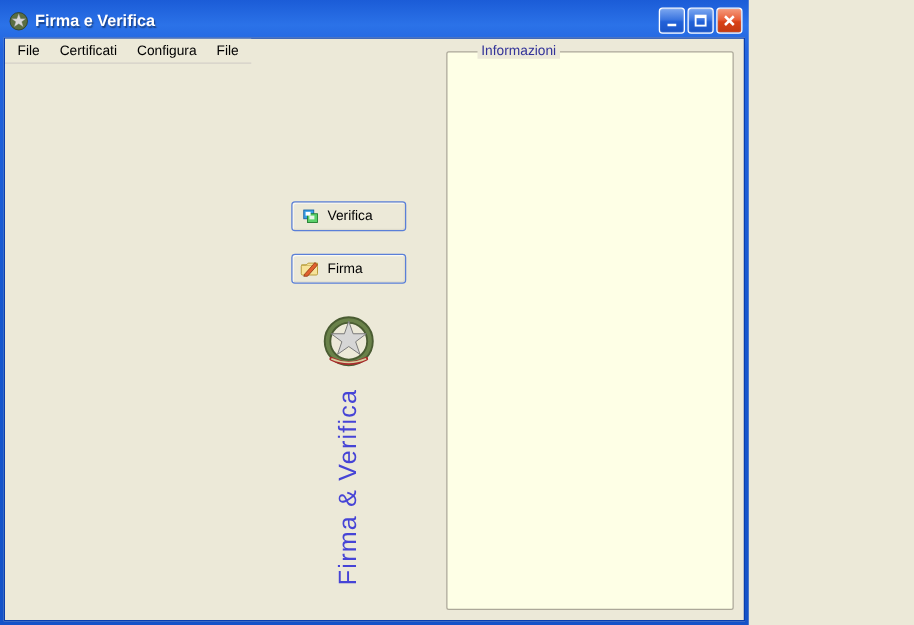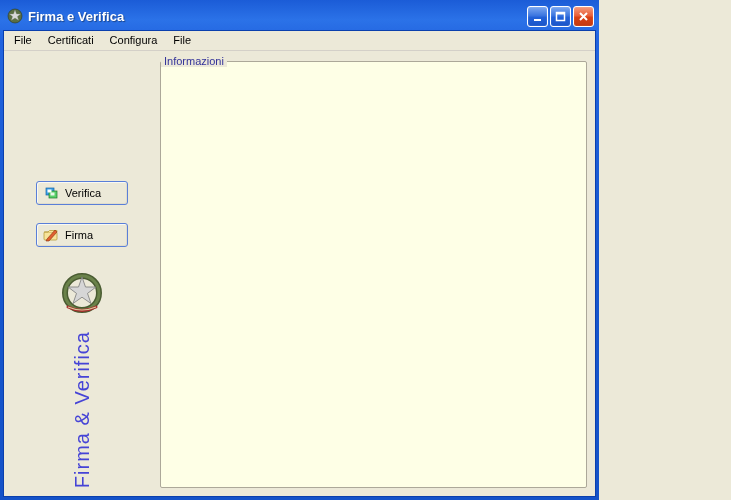--- a/index.html
+++ b/index.html
@@ -52,21 +52,21 @@
     box-shadow: inset 0 0 1px rgba(255,255,255,0.6);
   }
   .win-btn.close {
     background: linear-gradient(to bottom, #f49a7c 0%, #e9603a 45%, #d94115 55%, #c33a12 100%);
   }
   .win-btn svg { display:block; }
   .client-area {
     flex: 1;
     background: #ece9d8;
     display: flex;
-    flex-direction: column;
+    flex-direction: row;
     border: 1px solid #0a3fad;
   }
   .menubar {
     height: 20px;
     display: flex;
     align-items: center;
     padding: 0 2px;
     background: #ece9d8;
     border-bottom: 1px solid #d4d0c8;
   }
@@ -134,21 +134,21 @@
   .fieldset {
     border: 1px solid #aca899;
     position: absolute;
     inset: 0;
     background: #feffe6;
     border-radius: 2px;
   }
   .fieldset .legend {
     position: absolute;
     top: -7px;
-    left: 0;
+    left: 24px;
     background: #ece9d8;
     padding: 0 3px;
     font-size: 11px;
     color: #333399;
   }
 </style>
 </head>
 <body>
 
 <div class="window">

